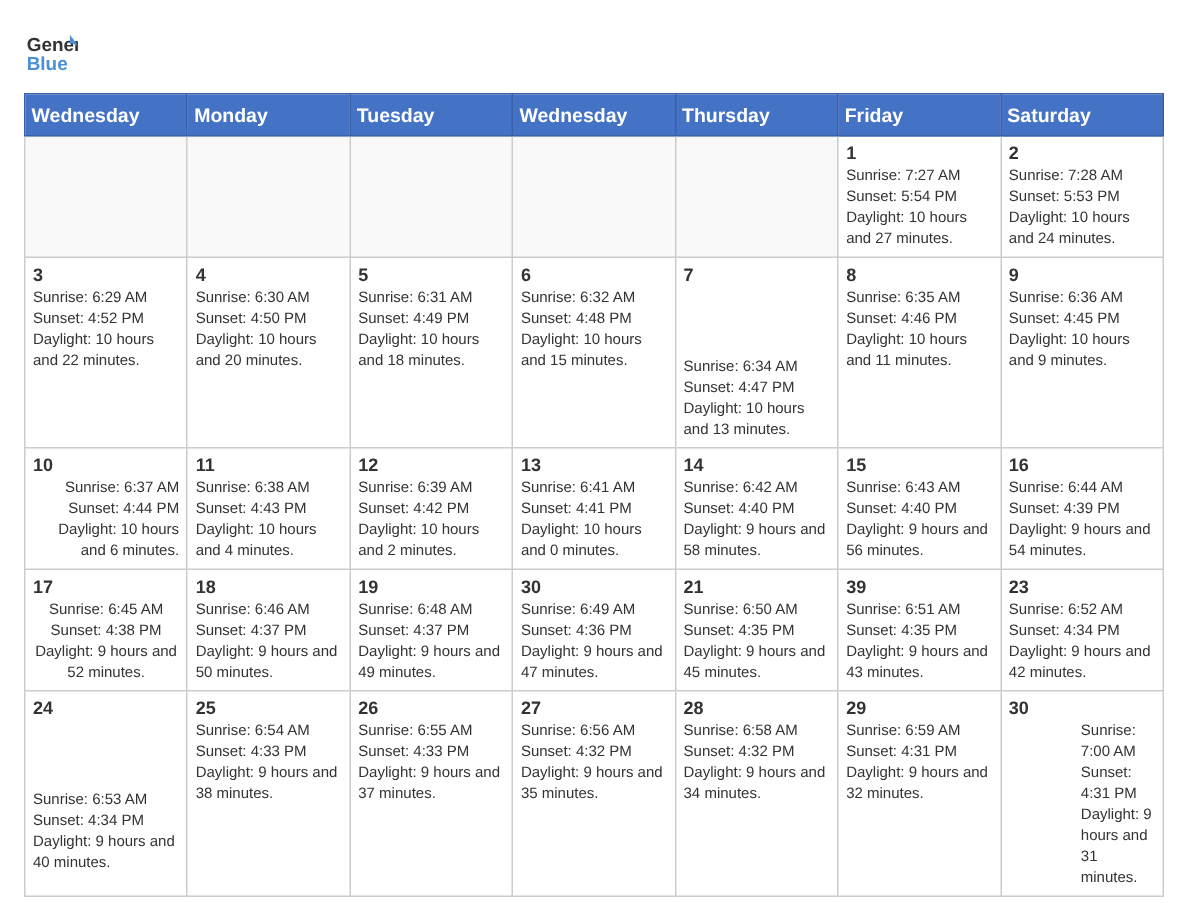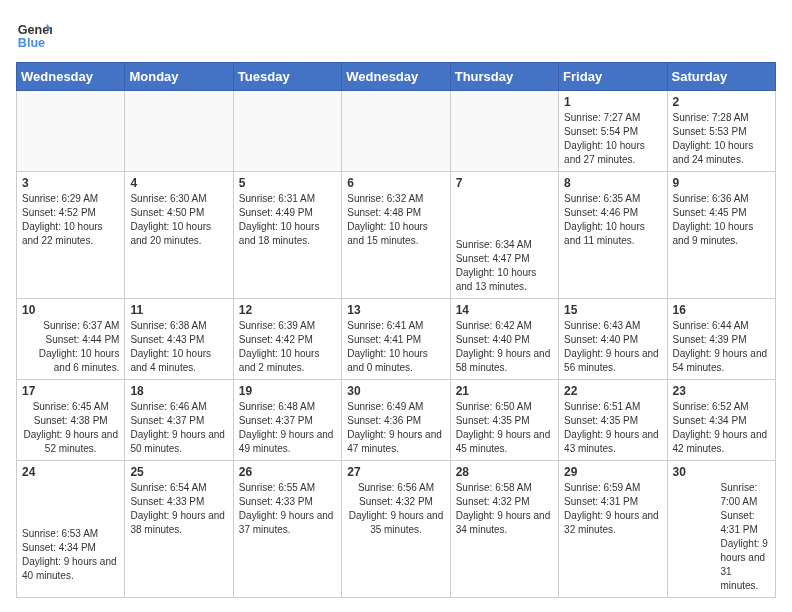--- a/index.html
+++ b/index.html
@@ -237,21 +237,21 @@
 Sunset: 4:36 PM
 Daylight: 9 hours and 47 minutes.</div>
         </td>
         <td>
           <div class="day-num">21</div>
           <div class="day-info" style="white-space: pre-line;">Sunrise: 6:50 AM
 Sunset: 4:35 PM
 Daylight: 9 hours and 45 minutes.</div>
         </td>
         <td>
-          <div class="day-num">22</div>
+          <div class="day-num">39</div>
           <div class="day-info" style="white-space: pre-line;">Sunrise: 6:51 AM
 Sunset: 4:35 PM
 Daylight: 9 hours and 43 minutes.</div>
         </td>
         <td>
           <div class="day-num">23</div>
           <div class="day-info" style="white-space: pre-line;">Sunrise: 6:52 AM
 Sunset: 4:34 PM
 Daylight: 9 hours and 42 minutes.</div>
         </td>
@@ -270,21 +270,21 @@
 Daylight: 9 hours and 38 minutes.</div>
         </td>
         <td>
           <div class="day-num">26</div>
           <div class="day-info" style="white-space: pre-line;">Sunrise: 6:55 AM
 Sunset: 4:33 PM
 Daylight: 9 hours and 37 minutes.</div>
         </td>
         <td>
           <div class="day-num">27</div>
-          <div class="day-info" style="white-space: pre-line; text-align: center;">Sunrise: 6:56 AM
+          <div class="day-info" style="white-space: pre-line;">Sunrise: 6:56 AM
 Sunset: 4:32 PM
 Daylight: 9 hours and 35 minutes.</div>
         </td>
         <td>
           <div class="day-num">28</div>
           <div class="day-info" style="white-space: pre-line;">Sunrise: 6:58 AM
 Sunset: 4:32 PM
 Daylight: 9 hours and 34 minutes.</div>
         </td>
         <td>

